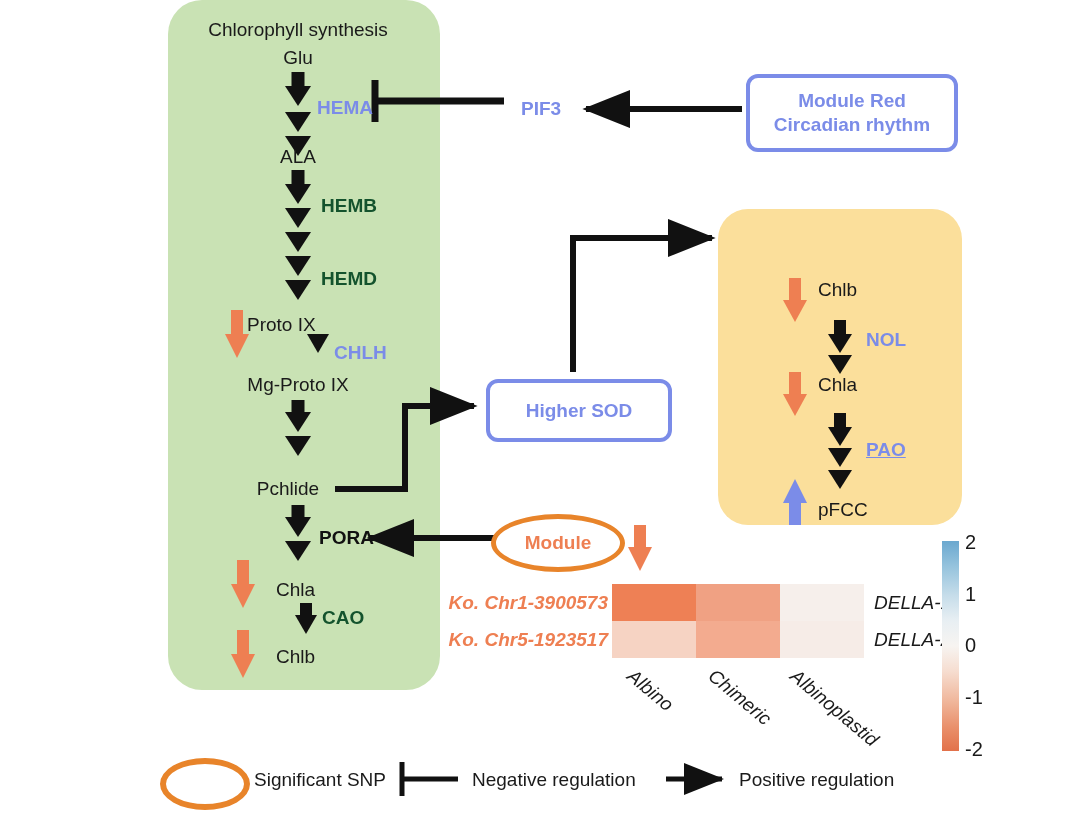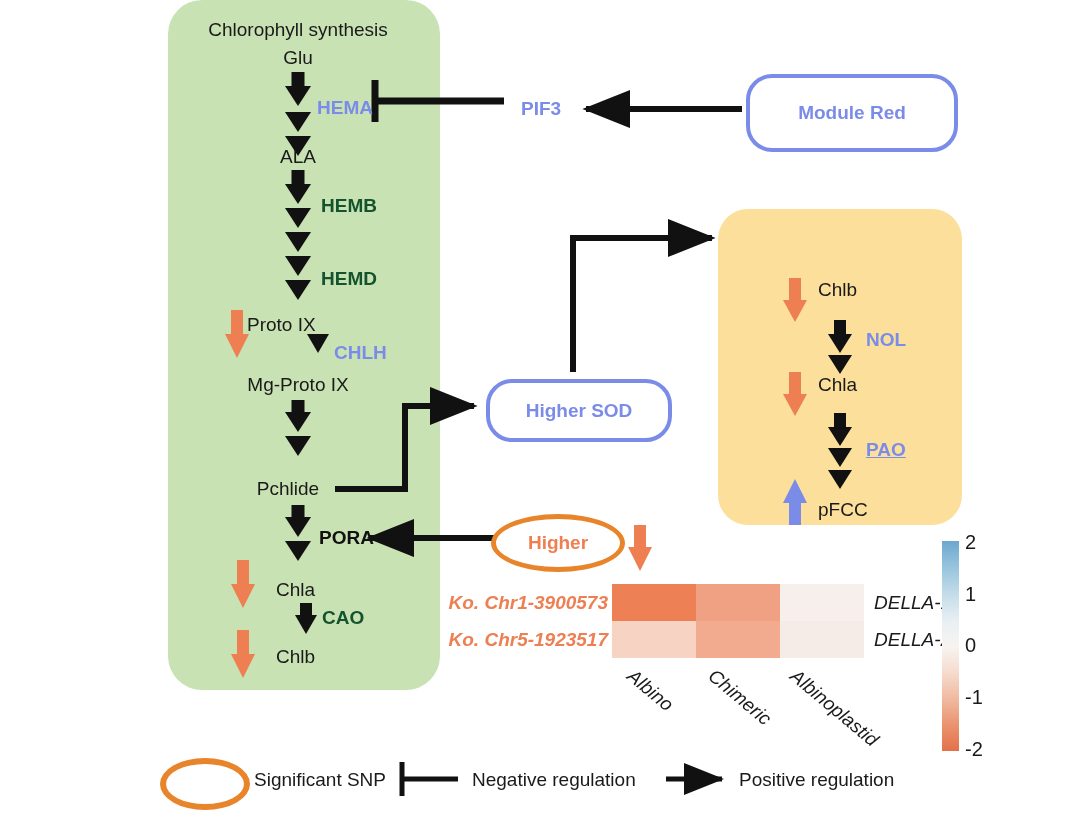--- a/index.html
+++ b/index.html
@@ -17,21 +17,21 @@
 
   
   .t{position:absolute;white-space:nowrap;color:#1a1a1a;font-size:19px;line-height:1;}
   .t.c{transform:translateX(-50%);}
   .t.gene{font-weight:bold;}
   .blue{color:#7b8ce8;}
   .orange{color:#14532d;}
   .black{color:#111111;}
 
   
-  .bluebox{position:absolute;border:4px solid #7b8ce8;border-radius:26px;
+  .bluebox{position:absolute;border:4px solid #7b8ce8;border-radius:12px;
       background:#ffffff;display:flex;align-items:center;justify-content:center;
       text-align:center;color:#7b8ce8;font-weight:bold;font-size:19px;line-height:1.25;}
 
   
   .snp-ellipse{position:absolute;border:5px solid #e8842a;border-radius:50%;
       background:#ffffff;display:flex;align-items:center;justify-content:center;
       color:#ee7f52;font-weight:bold;font-size:19px;}
 
   
   .hm{position:absolute;left:612px;top:584px;display:grid;
@@ -208,29 +208,30 @@
   <div class="t" style="left:818px;top:375px;">Chla</div>
   <div class="t" style="left:818px;top:500px;">pFCC</div>
   <div class="t gene blue" style="left:866px;top:330px;">NOL</div>
   <div class="t gene blue" style="left:866px;top:440px;text-decoration:underline;">PAO</div>
 
   <div class="t gene blue" style="left:521px;top:99px;">PIF3</div>
 
   <div class="bluebox" style="left:746px;top:74px;width:204px;height:70px;">
     <div>
       <div>Module Red</div>
+      <div>Circadian rhythm</div>
     </div>
   </div>
 
   <div class="bluebox" style="left:486px;top:379px;width:178px;height:55px;">
     <span>Higher SOD</span>
   </div>
 
   <div class="snp-ellipse" style="left:491px;top:514px;width:124px;height:48px;">
-    <span>Higher</span>
+    <span>Module</span>
   </div>
 
   <div class="hm">
     <div class="cell" style="background:#ee8055;"></div>
     <div class="cell" style="background:#f0a183;"></div>
     <div class="cell" style="background:#f6efeb;"></div>
     <div class="cell" style="background:#f6d3c3;"></div>
     <div class="cell" style="background:#f3ab8f;"></div>
     <div class="cell" style="background:#f6ece7;"></div>
   </div>

